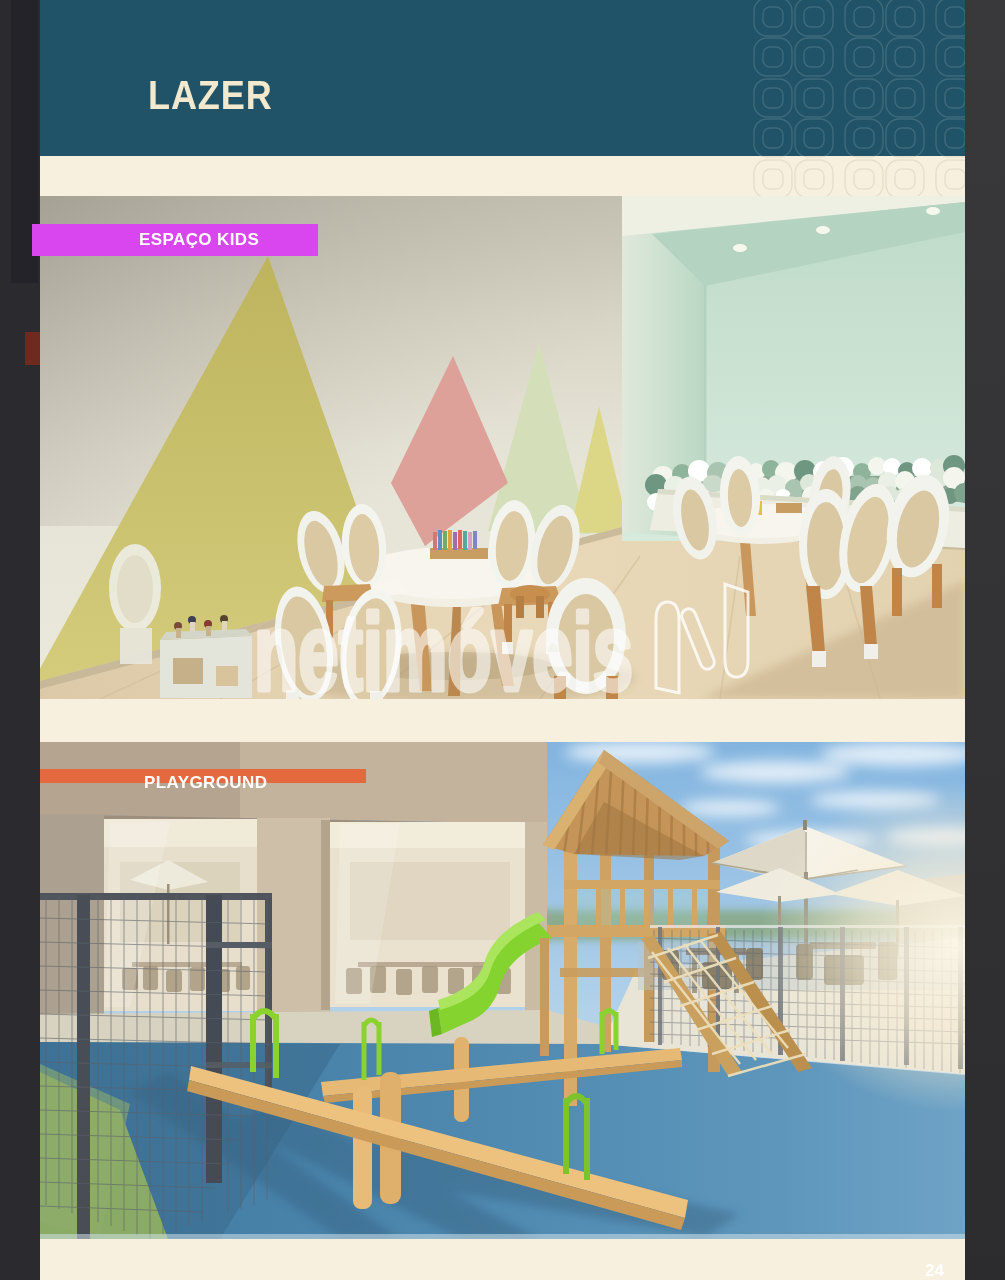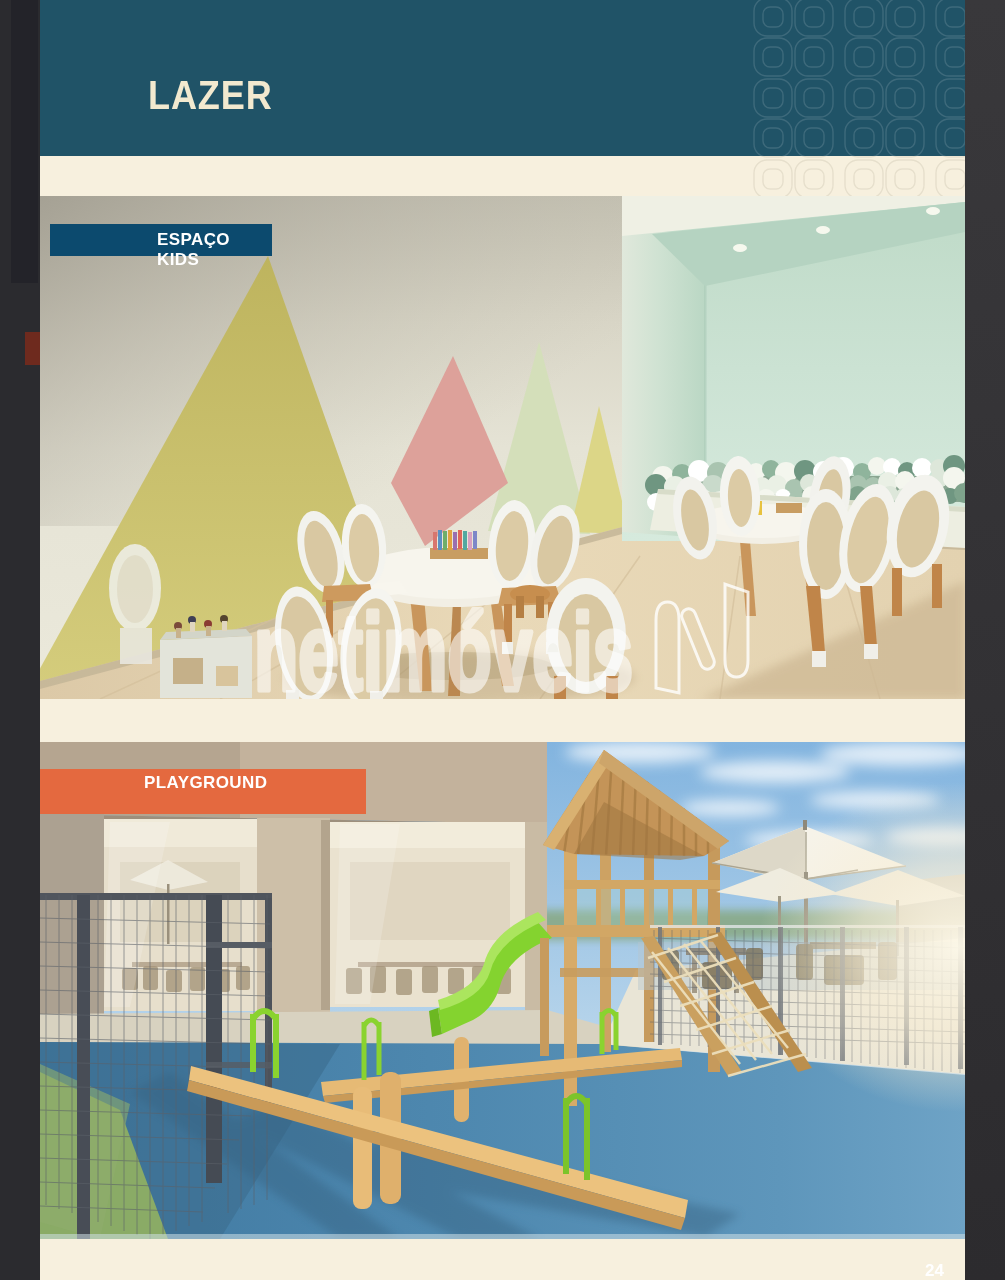--- a/index.html
+++ b/index.html
@@ -335,21 +335,21 @@
     <text x="214" y="494" textLength="379" lengthAdjust="spacingAndGlyphs" font-family="Liberation Sans, sans-serif" font-size="110" font-weight="bold" fill="#ffffff" stroke="#ffffff" stroke-width="5" stroke-linejoin="round">netimóveis</text>
   </g>
 
   <g fill="none" stroke="#ffffff" stroke-opacity="0.8" stroke-width="3">
     <path d="M616 492 L616 424 Q616 406 627.5 406 Q639 406 639 424 L639 497 Z"></path>
     <rect x="-7" y="-32" width="14" height="64" rx="7" transform="translate(658,443) rotate(-22)"></rect>
     <path d="M685 388 L685 464 Q685 481 696.5 481 Q708 481 708 464 L708 396 Z"></path>
   </g>
 </svg>
 
-<div class="abs" style="left:50px;top:224px;width:222px;height:32px;background:#0c4a6e;">
+<div class="abs" style="left:32px;top:224px;width:286px;height:32px;background:#d946ef;">
   <div style="position:absolute;left:107px;top:6px;color:#ffffff;font-size:17px;font-weight:bold;letter-spacing:0.4px;">ESPAÇO KIDS</div>
 </div>
 
 <svg class="abs" style="left:40px;top:742px;" width="925" height="497" viewBox="0 0 925 497">
   <defs>
     <linearGradient id="skyg" x1="0" y1="0" x2="0" y2="1">
       <stop offset="0" stop-color="#82b4df"></stop>
       <stop offset="0.55" stop-color="#b3d2ea"></stop>
       <stop offset="1" stop-color="#ddeaf4"></stop>
     </linearGradient>
@@ -680,17 +680,17 @@
     <polygon points="151,324 648,458 645,476 149,338" fill="#ecc27e"></polygon>
     <polygon points="149,338 645,476 641,488 147,349" fill="#c99a58"></polygon>
     <path d="M213 272 L213 330 M236 272 L236 336 M213 277 Q224 261 236 277" stroke="#8ad32f" stroke-width="6" fill="none"></path>
     <path d="M526 356 L526 432 M547 356 L547 438 M526 362 Q536 346 547 362" stroke="#7cc42a" stroke-width="6" fill="none"></path>
   </g>
 
   <ellipse cx="918" cy="205" rx="200" ry="165" fill="url(#sung)"></ellipse>
   <rect x="0" y="492" width="925" height="5" fill="#cfe0e6" opacity="0.55"></rect>
 </svg>
 
-<div class="abs" style="left:40px;top:769px;width:326px;height:45px;background:#e4693f;">
+<div class="abs" style="left:40px;top:769px;width:326px;height:14px;background:#e4693f;">
   <div style="position:absolute;left:104px;top:4px;color:#ffffff;font-size:17px;font-weight:bold;letter-spacing:0.4px;">PLAYGROUND</div>
 </div>
 
 <div class="abs" style="left:925px;top:1261px;color:#ffffff;font-size:17px;font-weight:bold;">24</div>
 
 </body></html>

